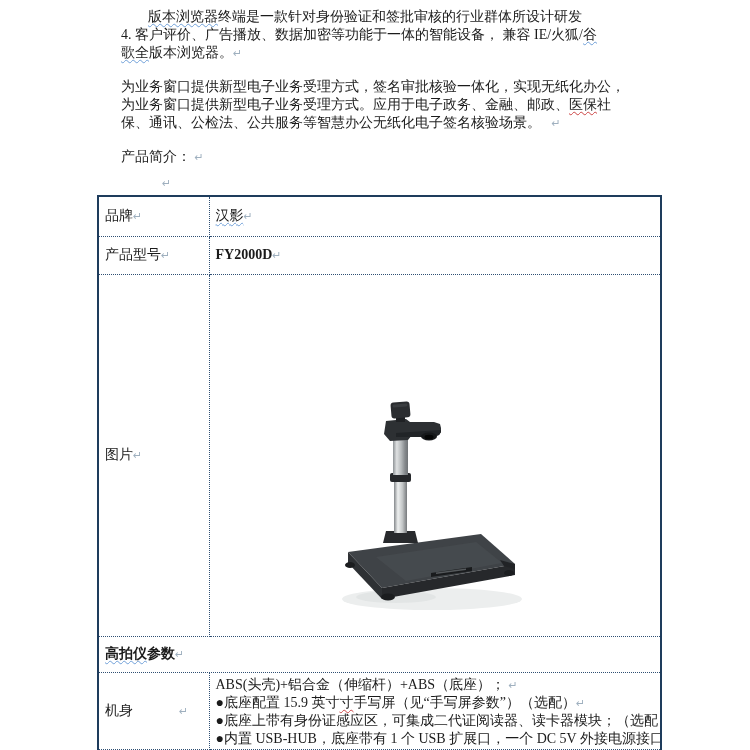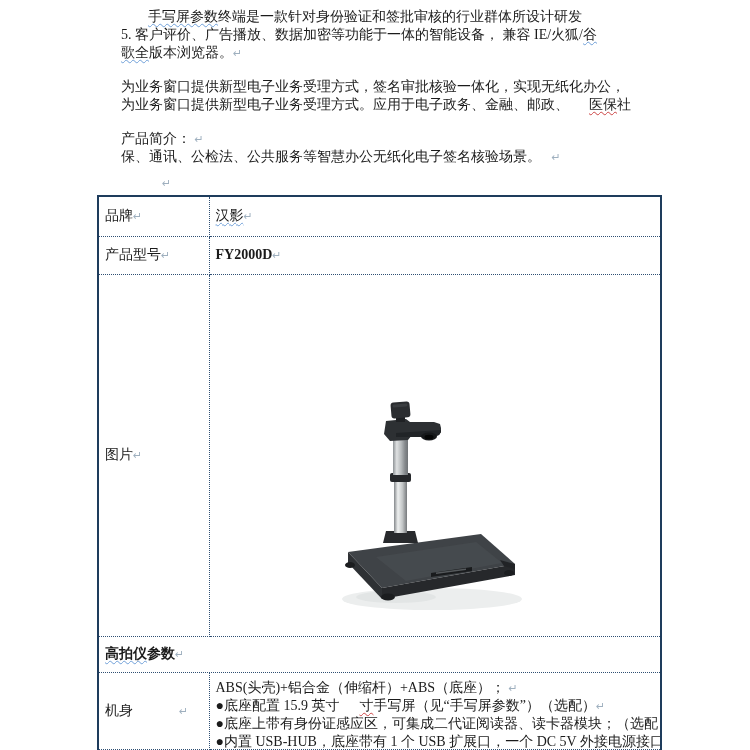--- a/index.html
+++ b/index.html
@@ -16,21 +16,20 @@
 
   .ublue {
     text-decoration:underline; text-decoration-style:wavy;
     text-decoration-color:#70a0d8; text-decoration-thickness:1px;
     text-underline-offset:2px;
   }
   .ured {
     text-decoration:underline; text-decoration-style:wavy;
     text-decoration-color:#cc4444; text-decoration-thickness:1px;
     text-underline-offset:2px;
-    margin-left:20px;
   }
   .mark {
     color:#9fb0bf; font-family:"DejaVu Sans",sans-serif;
     font-size:11px; white-space:pre;
   }
 
   table.spec {
     margin:3px 0 0 97px; width:565px;
     border-collapse:collapse; table-layout:fixed;
     border:2px solid #1e3c5c; border-bottom:none;
@@ -45,35 +44,35 @@
   .bold { font-weight:bold; }
   .gap { display:inline-block; width:46px; }
   tr.r-brand { height:40px; }
   tr.r-model { height:38px; }
   tr.r-image { height:362px;padding-left:38px; }
   tr.r-section { height:36px; }
   tr.r-body { height:77px; }
   td.img-cell { vertical-align:top; padding:0; }
   td.img-cell svg { display:block; margin:99px auto 0; }
   td.body-cell { vertical-align:top; padding:8px 4px 0 6px; }
-  td.body-cell .tline { line-height:26px; height:18px; }
+  td.body-cell .tline { line-height:20px; height:18px; }
 </style>
 </head>
 <body>
 
 <div class="page">
 
   <div class="intro">
-    <div class="tline indent2"><span class="ublue">手写屏参数</span><span>终端是一款针对身份验证和签批审核的行业群体所设计研发</span></div>
-    <div class="tline"><span>5. 客户评价、广告播放、数据加密等功能于一体的智能设备， 兼容 IE/火狐/</span><span class="ublue">谷</span></div>
+    <div class="tline indent2"><span class="ublue">版本浏览器</span><span>终端是一款针对身份验证和签批审核的行业群体所设计研发</span></div>
+    <div class="tline"><span>4. 客户评价、广告播放、数据加密等功能于一体的智能设备， 兼容 IE/火狐/</span><span class="ublue">谷</span></div>
     <div class="tline"><span class="ublue">歌全</span><span>版本浏览器。</span><span class="mark">↵</span></div>
     <div class="tline para-gap"><span>为业务窗口提供新型电子业务受理方式，签名审批核验一体化，实现无纸化办公，</span></div>
     <div class="tline"><span>为业务窗口提供新型电子业务受理方式。应用于电子政务、金融、邮政、</span><span class="ured">医保</span><span>社</span></div>
+    <div class="tline"><span>保、通讯、公检法、公共服务等智慧办公无纸化电子签名核验场景。</span><span class="mark">   ↵</span></div>
     <div class="tline para-gap"><span>产品简介：</span><span class="mark"> ↵</span></div>
-    <div class="tline"><span>保、通讯、公检法、公共服务等智慧办公无纸化电子签名核验场景。</span><span class="mark">   ↵</span></div>
     <div class="tline blank-line"><span class="mark">↵</span></div>
   </div>
 
   <table class="spec">
     <colgroup>
         <col style="width:111px">
         <col>
       </colgroup>
 
     <tbody>

